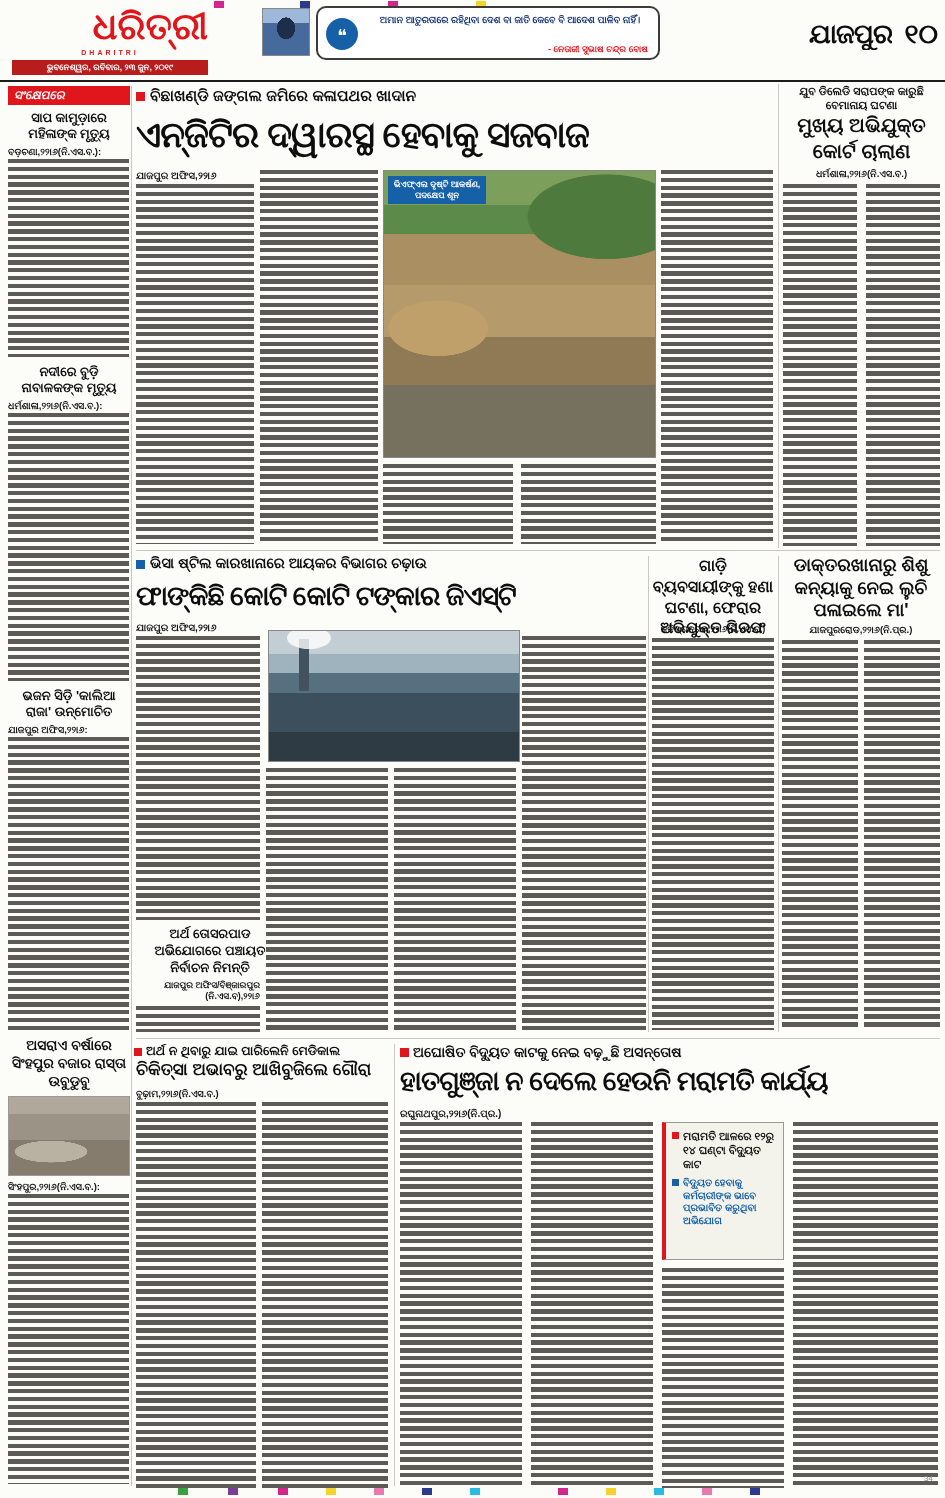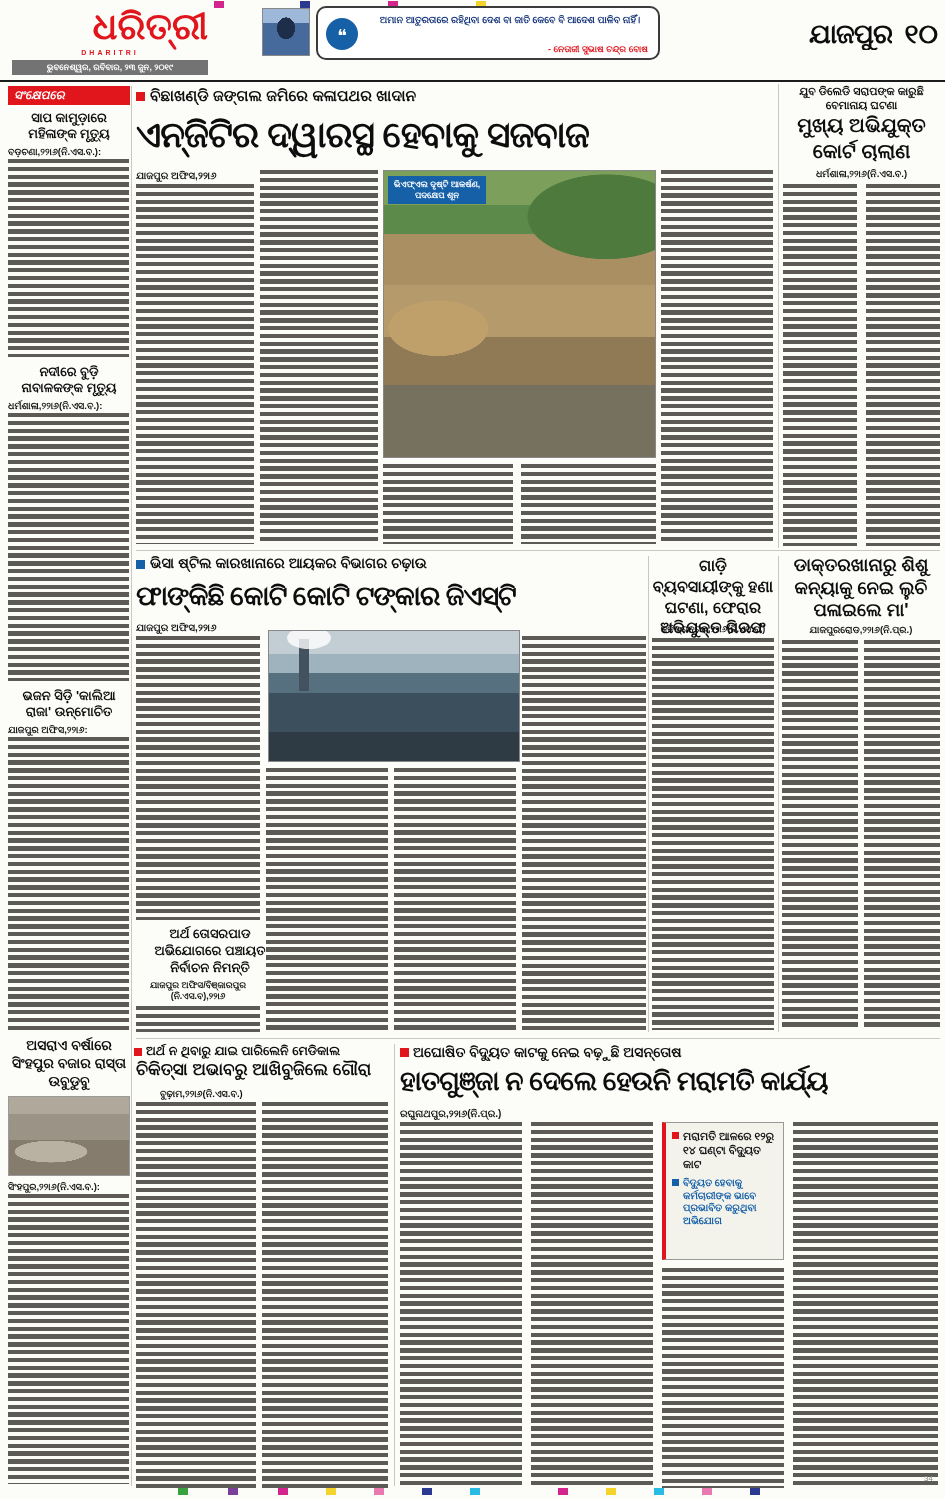--- a/index.html
+++ b/index.html
@@ -25,21 +25,21 @@
 <body>
 
 <div id="page">
 
   <div class="ticks" style="left:214px;top:1px;background:#d4258c;
               box-shadow:86px 0 #2b3990,174px 0 #d4258c,262px 0 #f4d32b;"></div>
 
   <header>
     <div class="abs hl nowrap" style="left:12px;top:4px;width:196px;height:46px;font-size:37px;line-height:46px;color:#e0161c;text-align:right;">ଧରିତ୍ରୀ</div>
     <div class="abs ctr" style="left:12px;top:49px;width:196px;font-size:7px;letter-spacing:3px;font-weight:bold;color:#e0161c;">DHARITRI</div>
-    <div class="abs ctr nowrap" style="left:12px;top:60px;width:196px;height:15px;background:#737373;color:#fff;font-size:8.5px;line-height:15px;font-weight:bold;">ଭୁବନେଶ୍ୱର, ରବିବାର, ୨୩ ଜୁନ, ୨୦୧୯</div>
+    <div class="abs ctr nowrap" style="left:12px;top:60px;width:196px;height:15px;background:#b91c1c;color:#fff;font-size:8.5px;line-height:15px;font-weight:bold;">ଭୁବନେଶ୍ୱର, ରବିବାର, ୨୩ ଜୁନ, ୨୦୧୯</div>
 
     <div class="photo" style="left:262px;top:8px;width:48px;height:48px;
                 background:radial-gradient(15px 18px at 50% 42%,#1d2d4a 0 60%,rgba(0,0,0,0) 61%),
                            linear-gradient(180deg,#9db8d8 0 30%,#456a9b 30% 100%);border:1px solid #888;"></div>
 
     <div class="abs" style="left:316px;top:6px;width:344px;height:54px;border:2px solid #3b3b3b;border-radius:10px;background:#fff;">
       <div class="abs ctr" style="left:8px;top:10px;width:32px;height:32px;border-radius:50%;background:#1660a8;color:#fff;font-size:18px;line-height:36px;">❝</div>
       <div class="abs ctr" style="left:48px;top:6px;width:288px;font-size:9.5px;line-height:1.25;font-weight:bold;color:#15357a;">ଅମାନ ଆତୁରତାରେ ରହିଥିବା ଦେଶ ବା ଜାତି କେବେ ବି ଆଦେଶ ପାଳିବ ନାହିଁ।</div>
       <div class="abs" style="left:48px;bottom:3px;width:282px;text-align:right;font-size:9px;font-weight:bold;color:#e0161c;">- ନେତାଜୀ ସୁଭାଷ ଚନ୍ଦ୍ର ବୋଷ</div>
     </div>
@@ -127,42 +127,42 @@
     </div>
 
     <div class="gk" style="left:136px;top:636px;width:124px;height:284px;"></div>
     <div class="gk" style="left:266px;top:768px;width:122px;height:262px;"></div>
     <div class="gk" style="left:394px;top:768px;width:122px;height:262px;"></div>
     <div class="gk" style="left:522px;top:636px;width:124px;height:394px;"></div>
   </section>
 
   <section>
     <div class="abs hl ctr" style="left:148px;top:926px;width:124px;font-size:13px;line-height:1.3;">ଅର୍ଥ ତୋସରପାଡ ଅଭିଯୋଗରେ ପଞ୍ଚାୟତ ନିର୍ବାଚନ ନିମନ୍ତି</div>
-    <div class="abs ctr" style="left:136px;top:980px;width:124px;font-size:9px;font-weight:bold;line-height:1.2;">ଯାଜପୁର ଅଫିସ/ବିଞ୍ଜାରପୁର (ନି.ଏସ.ବ),୨୨ା୬</div>
+    <div class="abs ctr" style="left:136px;top:980px;width:124px;font-size:9px;font-weight:bold;line-height:1.2;text-align:right;">ଯାଜପୁର ଅଫିସ/ବିଞ୍ଜାରପୁର (ନି.ଏସ.ବ),୨୨ା୬</div>
     <div class="gk" style="left:136px;top:1006px;width:124px;height:26px;"></div>
   </section>
 
   <section>
     <div class="abs hl ctr" style="left:652px;top:556px;width:122px;font-size:16px;line-height:1.3;">ଗାଡ଼ି ବ୍ୟବସାୟୀଙ୍କୁ ହଣା ଘଟଣା, ଫେରାର ଅଭିଯୁକ୍ତ ଗିରଫ</div>
     <div class="dl ctr" style="left:652px;top:624px;width:122px;font-size:9px;">କଳିଙ୍ଗନଗର,୨୨ା୬(ନି.ଏସ.ବ.)</div>
     <div class="gk" style="left:652px;top:638px;width:122px;height:392px;"></div>
   </section>
 
   <section>
     <div class="abs hl ctr" style="left:782px;top:554px;width:158px;font-size:18px;line-height:1.25;">ଡାକ୍ତରଖାନାରୁ ଶିଶୁ କନ୍ୟାକୁ ନେଇ ଲୁଚି ପଳାଇଲେ ମା'</div>
     <div class="dl ctr" style="left:782px;top:624px;width:158px;font-size:9.5px;">ଯାଜପୁରରୋଡ,୨୨ା୬(ନି.ପ୍ର.)</div>
     <div class="gk" style="left:782px;top:640px;width:76px;height:390px;"></div>
     <div class="gk" style="left:864px;top:640px;width:76px;height:390px;"></div>
   </section>
 
   <section>
     <div class="sq" style="left:134px;top:1048px;width:8px;height:8px;"></div>
     <div class="abs hl nowrap" style="left:146px;top:1044px;width:246px;font-size:12.5px;">ଅର୍ଥ ନ ଥିବାରୁ ଯାଇ ପାରିଲେନି ମେଡିକାଲ</div>
     <div class="abs hl nowrap" style="left:136px;top:1060px;width:256px;font-size:17px;">ଚିକିତ୍ସା ଅଭାବରୁ ଆଖିବୁଜିଲେ ଗୌରା</div>
-    <div class="dl" style="left:136px;top:1088px;width:200px;font-size:9.5px;margin-left:24px;">ବୁଢ଼ାମ,୨୨ା୬(ନି.ଏସ.ବ.)</div>
+    <div class="dl" style="left:136px;top:1088px;width:200px;font-size:9.5px;">ବୁଢ଼ାମ,୨୨ା୬(ନି.ଏସ.ବ.)</div>
     <div class="gk" style="left:136px;top:1102px;width:120px;height:386px;"></div>
     <div class="gk" style="left:262px;top:1102px;width:126px;height:386px;"></div>
   </section>
 
   <section>
     <div class="sq" style="left:400px;top:1048px;"></div>
     <div class="abs hl nowrap" style="left:413px;top:1044px;width:470px;font-size:14px;">ଅଘୋଷିତ ବିଦ୍ୟୁତ କାଟକୁ ନେଇ ବଢ଼ୁଛି ଅସନ୍ତୋଷ</div>
     <div class="abs hl nowrap" style="left:400px;top:1060px;width:540px;height:42px;font-size:27px;line-height:42px;letter-spacing:-1px;">ହାତଗୁଞ୍ଜା ନ ଦେଲେ ହେଉନି ମରାମତି କାର୍ଯ୍ୟ</div>
     <div class="dl" style="left:400px;top:1108px;width:160px;">ରଘୁନାଥପୁର,୨୨ା୬(ନି.ପ୍ର.)</div>
 

